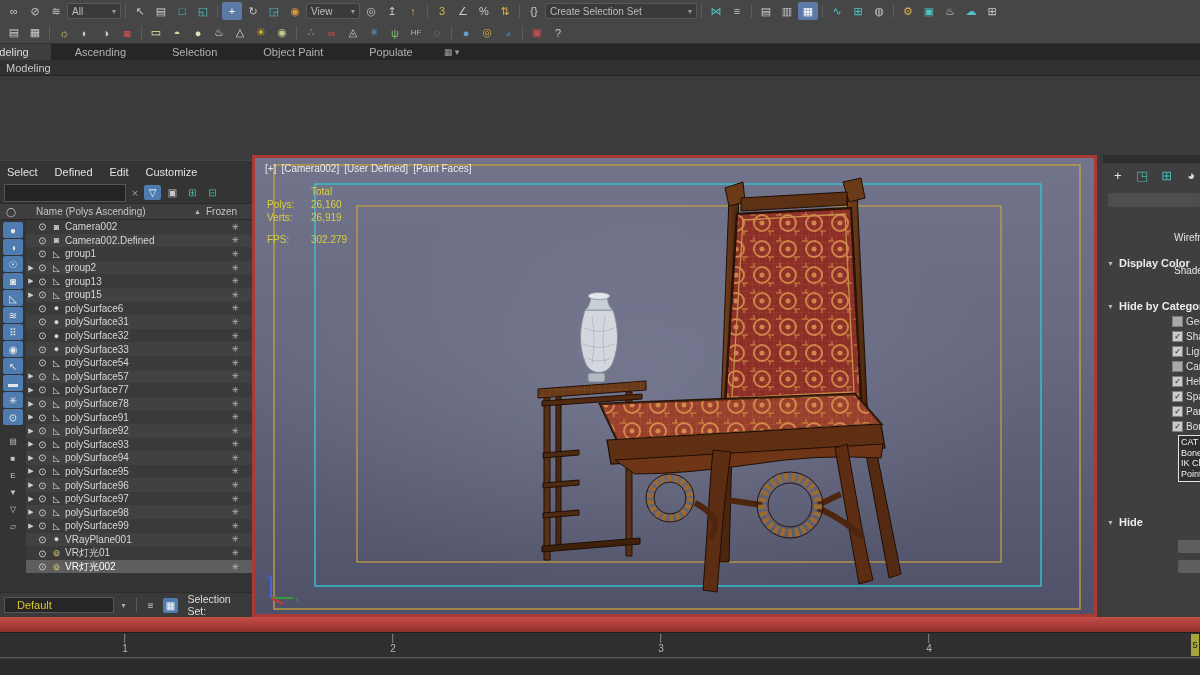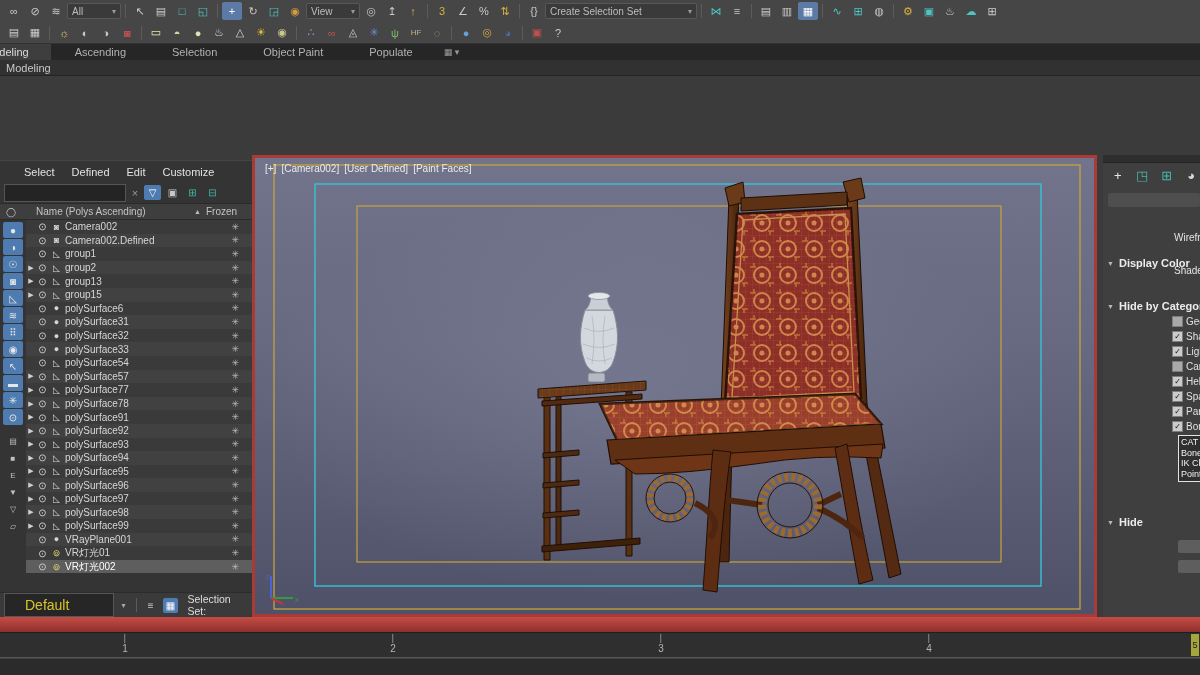--- a/index.html
+++ b/index.html
@@ -28,21 +28,21 @@
   .rtab:first-child{margin-left:-38px;}
   .rovf{width:30px;display:flex;align-items:center;justify-content:center;gap:2px;
         color:#9a9a9a;font-size:9px;}
   #ribbonStrip{position:absolute;left:0;top:60px;width:1200px;height:16px;background:#313131;
                border-bottom:1px solid #242424;color:#c8c8c8;font-size:11px;
                display:flex;align-items:center;padding-left:6px;box-sizing:border-box;}
 
   
   #explorer{position:absolute;left:0;top:160px;width:252px;height:457px;background:#343434;
             border-top:1px solid #454545;box-sizing:border-box;}
-  .exp-menu{height:21px;display:flex;gap:17px;padding-left:24px;align-items:center;
+  .exp-menu{height:21px;display:flex;gap:17px;padding-left:7px;align-items:center;
             color:#e2e2e2;font-size:11px;}
   .exp-search{height:21px;display:flex;align-items:center;padding-left:4px;gap:3px;}
   .exp-search input{width:116px;height:14px;background:#242424;border:1px solid #555;
                     color:#ccc;font-size:10px;}
   .xbtn{color:#9a9a9a;font-size:11px;width:12px;text-align:center;}
   .sbtn{width:17px;height:15px;display:flex;align-items:center;justify-content:center;
         font-size:10px;color:#c8c8c8;border-radius:2px;}
   .sbtn.blue{background:#4f7cb0;color:#fff;}
   .sbtn.teal{color:#46b8ac;}
   .exp-header{height:15px;background:#3e3e3e;border-top:1px solid #2a2a2a;border-bottom:1px solid #2a2a2a;
@@ -66,22 +66,22 @@
   .erow:nth-child(even){background:#414141;}
   .erow.selected{background:#5e5e5e;color:#fff;}
   .erow .exp{width:10px;font-size:7px;color:#cfcfcf;text-align:center;flex:none;}
   .erow .eye{width:13px;font-size:10px;color:#cfcfcf;text-align:center;flex:none;}
   .erow .tico{width:15px;font-size:9px;text-align:center;flex:none;}
   .erow .nm{margin-left:1px;white-space:nowrap;}
   .erow .frz{margin-left:auto;font-size:9px;color:#bdbdbd;padding-right:9px;}
   .exp-foot{position:absolute;left:0;bottom:0;width:252px;height:25px;background:#3a3a3a;
             border-top:1px solid #2c2c2c;display:flex;align-items:center;gap:4px;
             padding-left:4px;box-sizing:border-box;}
-  .preset{width:110px;height:24px;background:#262626;border:1px solid #565656;color:#d8c52a;
-          font-size:14px;display:flex;align-items:center;padding-left:20px;box-sizing:border-box;}
+  .preset{width:110px;height:16px;background:#262626;border:1px solid #565656;color:#d8c52a;
+          font-size:11px;display:flex;align-items:center;padding-left:12px;box-sizing:border-box;}
   .pdrop{width:12px;color:#aaa;font-size:8px;text-align:center;}
   .fsep{width:1px;height:14px;background:#5c5c5c;margin:0 2px;}
   .fico{width:16px;height:15px;display:flex;align-items:center;justify-content:center;
         color:#c8c8c8;font-size:10px;border-radius:2px;}
   .fico.blue{background:#4f7cb0;color:#fff;}
   .foot-label{color:#dedede;font-size:10.5px;margin-left:5px;}
 
   
   #vframe{position:absolute;left:252px;top:155px;width:845px;height:462px;box-sizing:border-box;
           border:3px solid #a93a35;
@@ -554,20 +554,39 @@
       <circle cx="535" cy="347" r="33" fill="none" stroke="#2a1206" stroke-width="1"></circle>
       <circle cx="535" cy="347" r="22" fill="none" stroke="#2a1206" stroke-width="1"></circle>
     </g>
   </svg>
   <div class="vp-header">
     <span>[+]</span>
     <span>[Camera002]</span>
     <span>[User Defined]</span>
     <span>[Paint Faces]</span>
   </div>
+  <div class="vp-stats">
+    <div class="srow">
+        <span class="sl"></span>
+        <span>Total</span>
+      </div>
+    <div class="srow">
+        <span class="sl">Polys:</span>
+        <span>26,160</span>
+      </div>
+    <div class="srow">
+        <span class="sl">Verts:</span>
+        <span>26,919</span>
+      </div>
+    <div class="gap"></div>
+    <div class="srow">
+        <span class="sl">FPS:</span>
+        <span>302.279</span>
+      </div>
+  </div>
 </div>
 
 <div id="cpanel">
   <div class="cp-top"></div>
   <div class="cp-tabs" id="cpTabs">
       <span class="cp-tab" style="color: rgb(232, 232, 232);">+</span>
       <span class="cp-tab" style="color: rgb(70, 184, 172);">◳</span>
       <span class="cp-tab" style="color: rgb(70, 184, 172);">⊞</span>
       <span class="cp-tab" style="color: rgb(216, 216, 216);">◕</span>
     </div>

